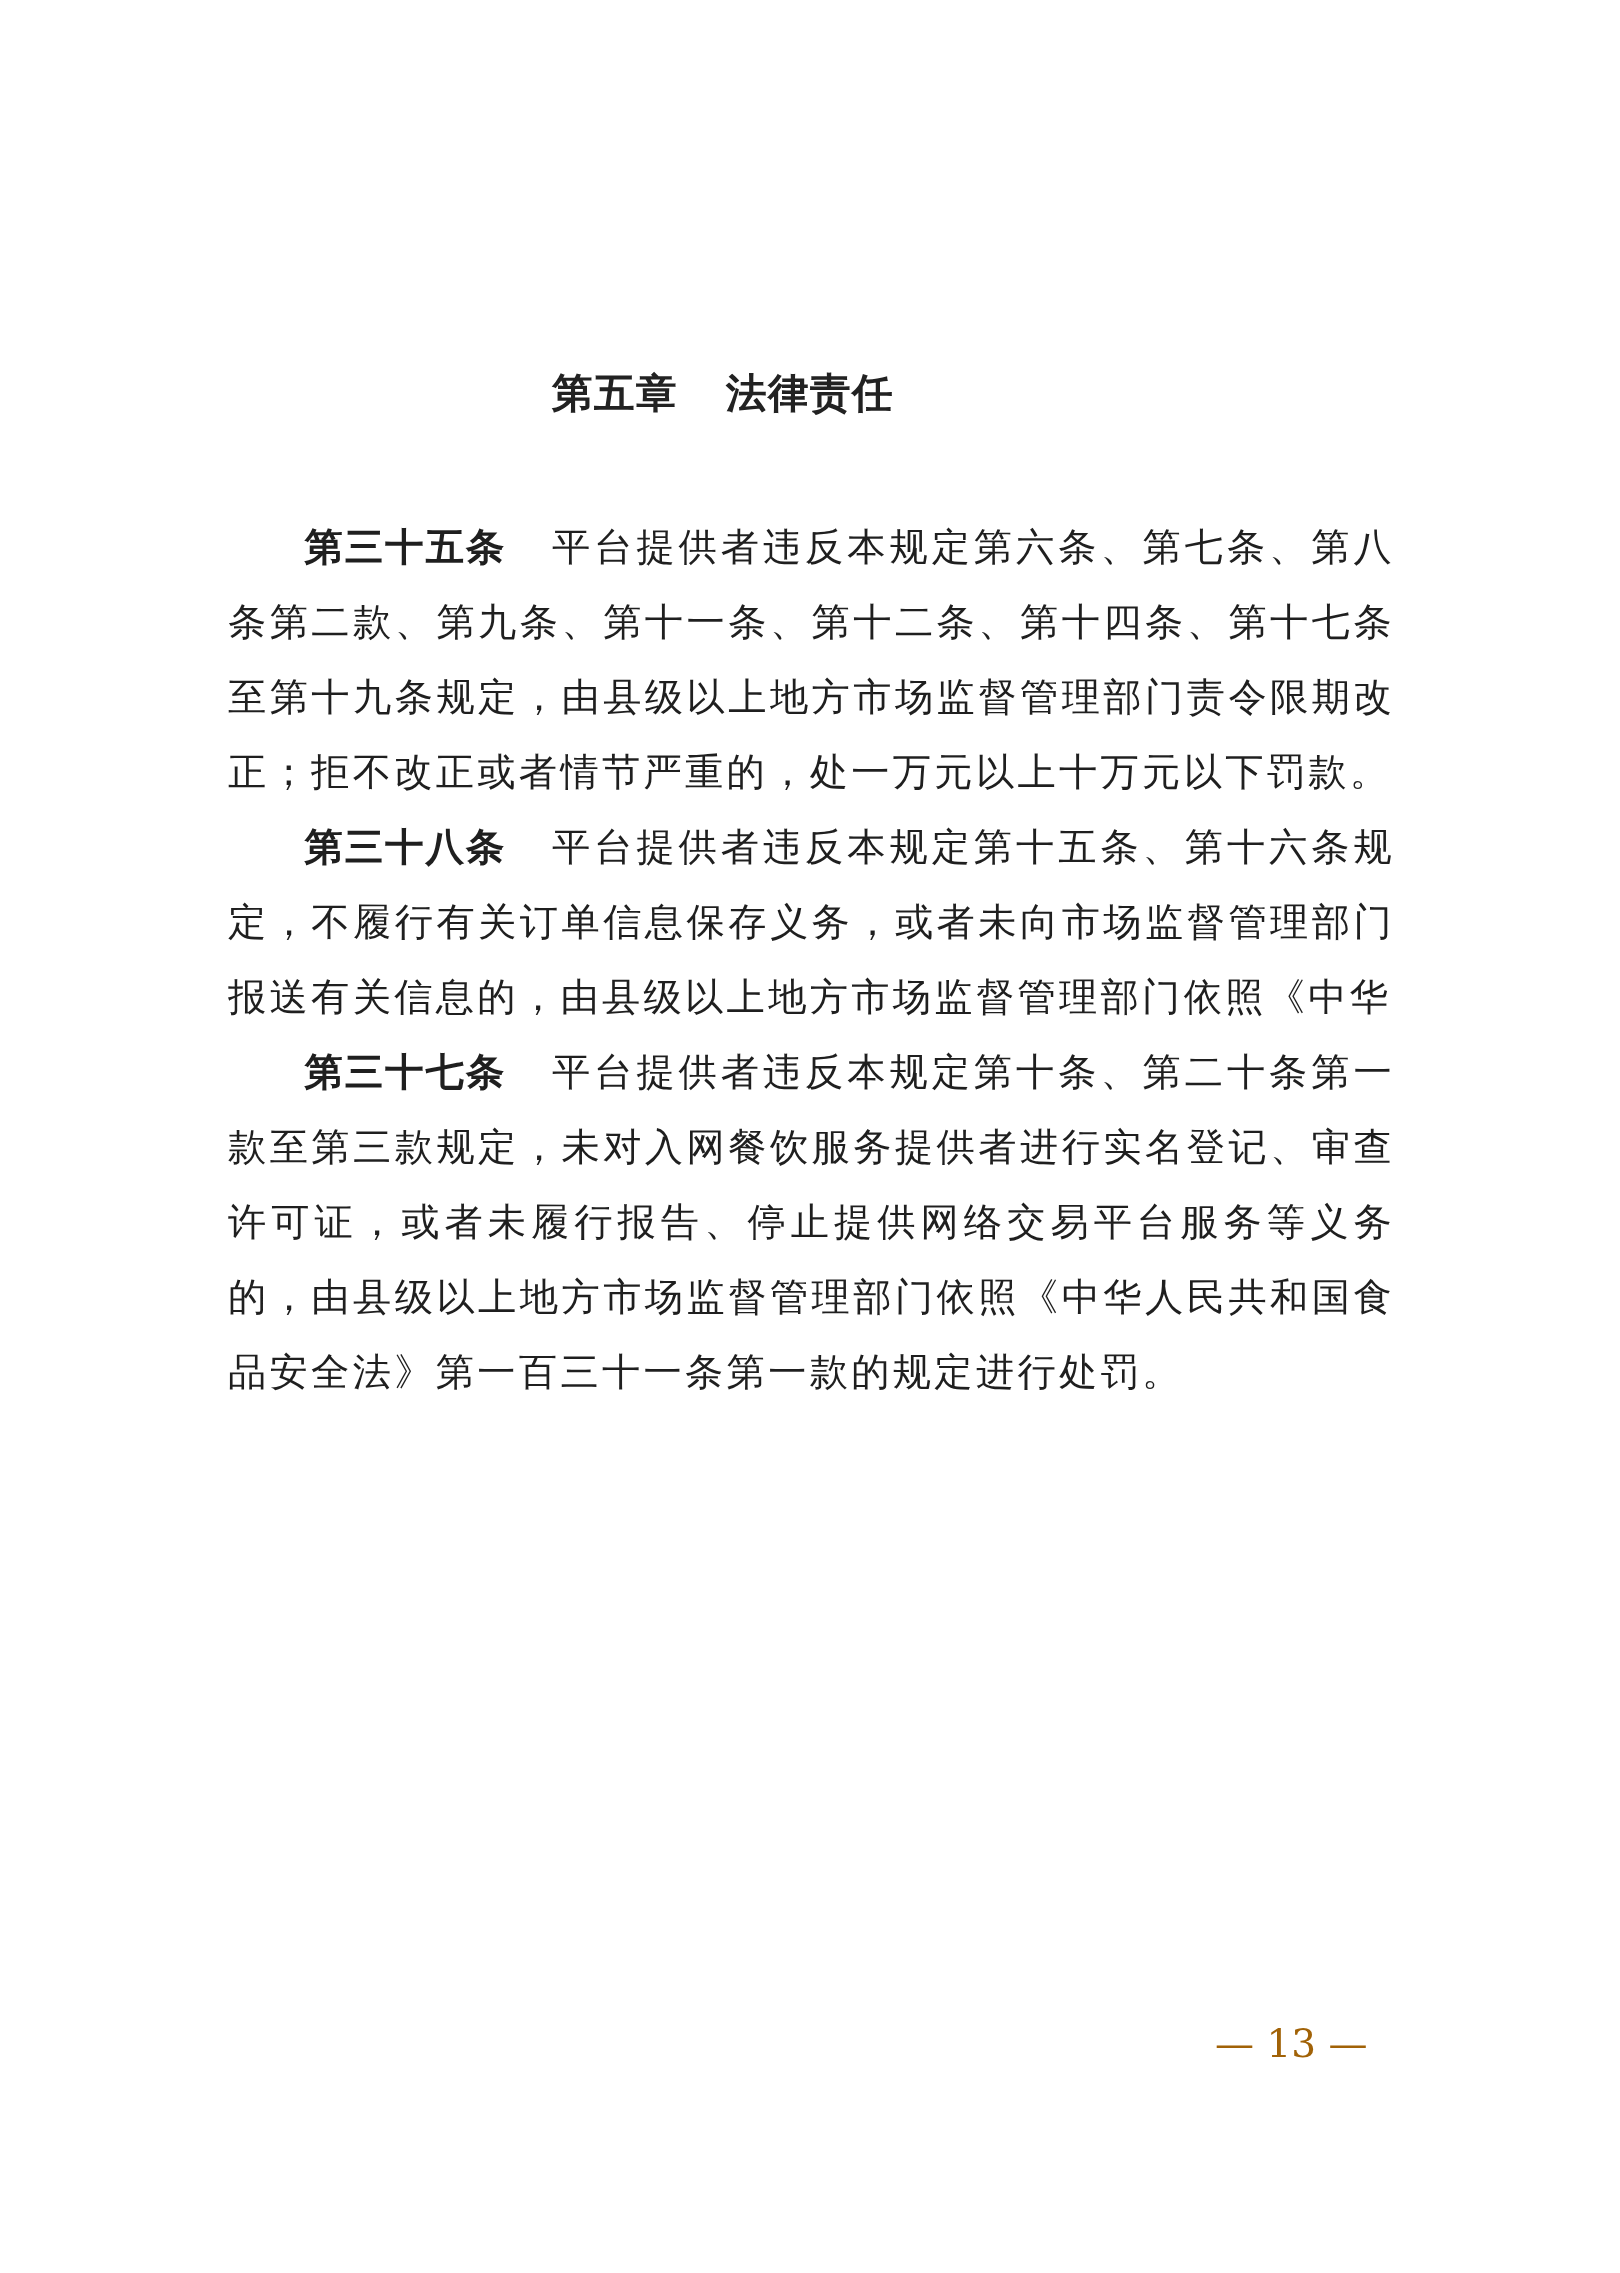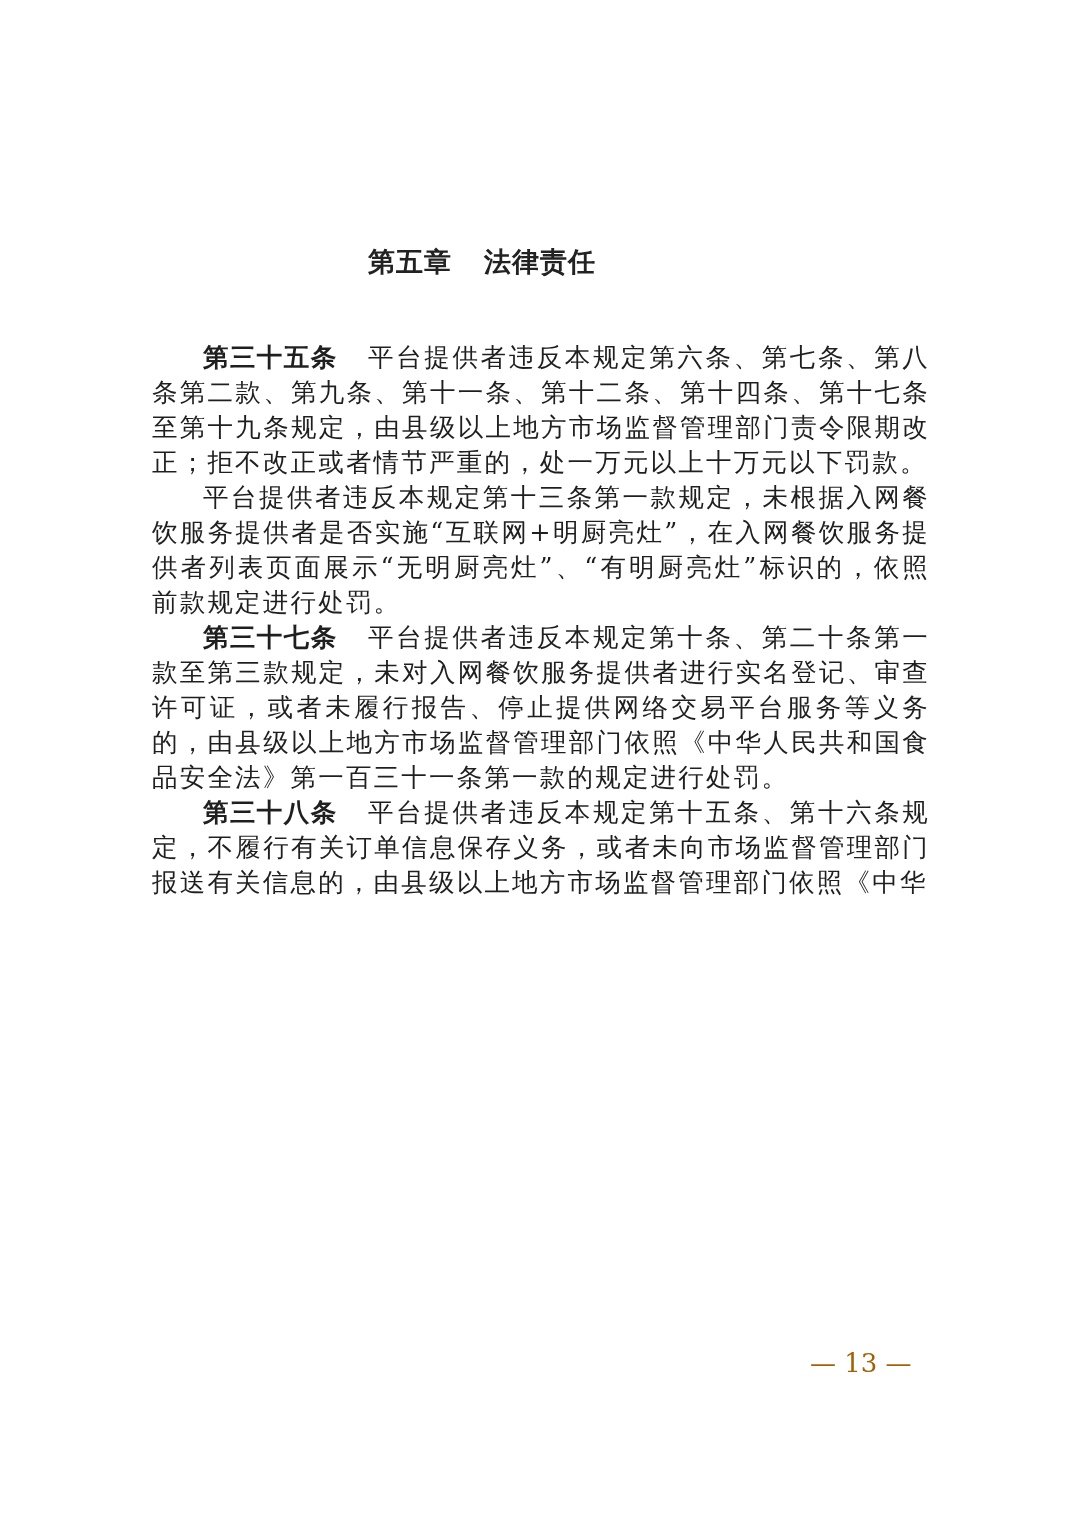--- a/index.html
+++ b/index.html
@@ -3,32 +3,31 @@
   <meta charset="utf-8">
   <style>
     html, body { margin: 0; padding: 0; background: #ffffff; }
     body { width: 1080px; height: 1515px; position: relative; overflow: hidden;
            font-family: "DejaVu Serif", "Liberation Serif", serif; color: #1f1f1f; }
     .chapter-title { position: absolute; left: 0; top: 244px; width: 964px; text-align: center;
            font-family: "DejaVu Sans", "Liberation Sans", sans-serif; font-size: 27px; font-weight: bold;
            letter-spacing: 1px; color: #222; }
     .chapter-title .gap { display: inline-block; width: 32px; }
     .body { position: absolute; left: 152px; top: 340px; width: 778px; }
-    .para { font-size: 25.5px; line-height: 35px; text-align: justify; text-align-last: left;
+    .para { font-size: 25.5px; line-height: 50px; text-align: justify; text-align-last: left;
             text-indent: 2em; margin: 0; letter-spacing: 2.2px; }
     .art { font-family: "DejaVu Sans", "Liberation Sans", sans-serif; font-weight: bold; letter-spacing: 1px; }
     .art-gap { display: inline-block; width: 30px; }
     .page-number { position: absolute; left: 810px; top: 1348px; font-size: 26px; color: #a16207;
             font-family: "DejaVu Serif", "Liberation Serif", serif; }
   </style>
 </head>
 <body>
 
 <div class="chapter-title"><span>第五章</span><span class="gap"></span><span>法律责任</span></div>
 
 <div class="body">
   <p class="para"><span class="art">第三十五条</span><span class="art-gap"></span><span>平台提供者违反本规定第六条、第七条、第八条第二款、第九条、第十一条、第十二条、第十四条、第十七条至第十九条规定，由县级以上地方市场监督管理部门责令限期改正；拒不改正或者情节严重的，处一万元以上十万元以下罚款。</span></p>
-  <p class="para"><span>平台提供者违反本规定第十三条第一款规定，未根据入网餐饮服务提供者是否实施“互联网+明厨亮灶”，在入网餐饮服务提供者列表页面展示“无明厨亮灶”、“有明厨亮灶”标识的，依照前款规定进行处罚。</span></p>
+  <p class="para"><span class="art">第三十八条</span><span class="art-gap"></span><span>平台提供者违反本规定第十五条、第十六条规定，不履行有关订单信息保存义务，或者未向市场监督管理部门报送有关信息的，由县级以上地方市场监督管理部门依照《中华</span></p>
   <p class="para"><span class="art">第三十七条</span><span class="art-gap"></span><span>平台提供者违反本规定第十条、第二十条第一款至第三款规定，未对入网餐饮服务提供者进行实名登记、审查许可证，或者未履行报告、停止提供网络交易平台服务等义务的，由县级以上地方市场监督管理部门依照《中华人民共和国食品安全法》第一百三十一条第一款的规定进行处罚。</span></p>
-  <p class="para"><span class="art">第三十八条</span><span class="art-gap"></span><span>平台提供者违反本规定第十五条、第十六条规定，不履行有关订单信息保存义务，或者未向市场监督管理部门报送有关信息的，由县级以上地方市场监督管理部门依照《中华</span></p>
 </div>
 
 <div class="page-number">— 13 —</div>
 
 </body></html>

